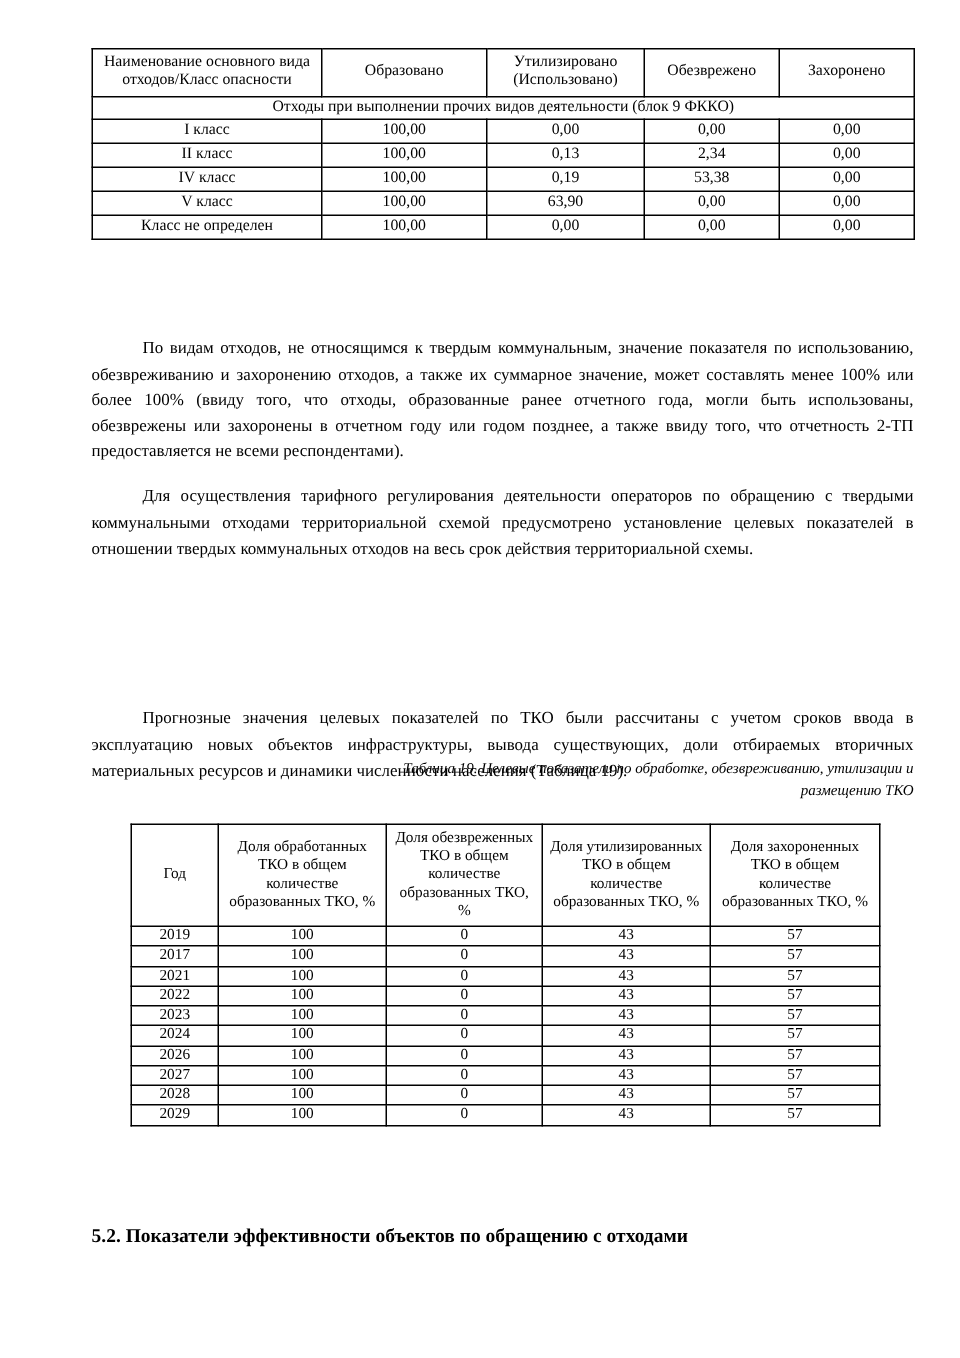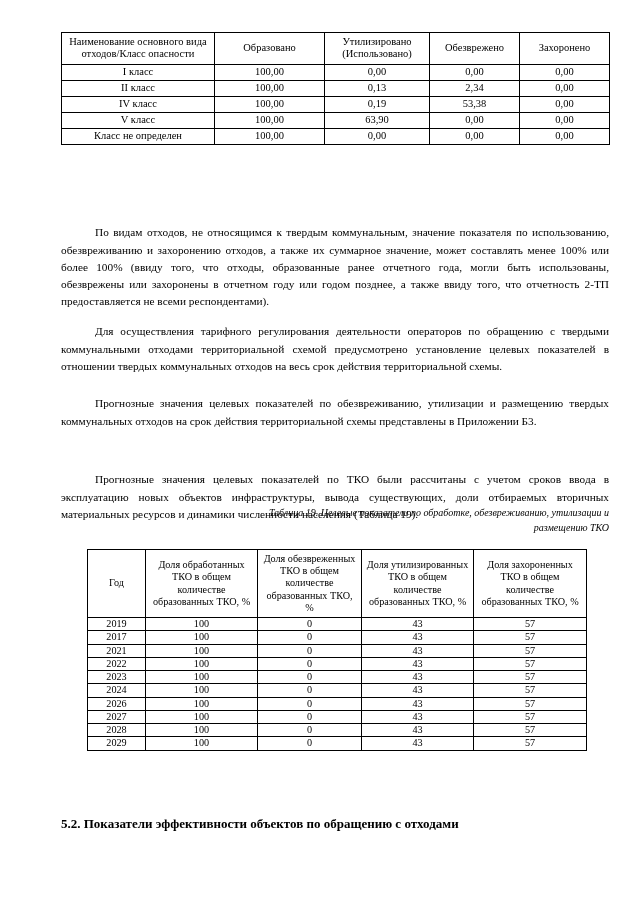--- a/index.html
+++ b/index.html
@@ -148,20 +148,23 @@
       <thead>
         <tr>
           <td>Наименование основного вида отходов/Класс опасности</td>
           <td>Образовано</td>
           <td>Утилизировано (Использовано)</td>
           <td>Обезврежено</td>
           <td>Захоронено</td>
         </tr>
       </thead>
       <tbody>
+        <tr class="band-row">
+          <td colspan="5">Отходы при выполнении прочих видов деятельности (блок 9 ФККО)</td>
+        </tr>
         <tr class="data-row">
           <td>I класс</td>
           <td>100,00</td>
           <td>0,00</td>
           <td>0,00</td>
           <td>0,00</td>
         </tr>
         <tr class="data-row">
           <td>II класс</td>
           <td>100,00</td>
@@ -191,21 +194,20 @@
           <td>0,00</td>
         </tr>
       </tbody>
     </table>
   </div>
 
   <p class="body-text last-line-left" style="top:213px;">По видам отходов, не относящимся к твердым коммунальным, значение показателя по использованию, обезвреживанию и захоронению отходов, а также их суммарное значение, может составлять менее 100% или более 100% (ввиду того, что отходы, образованные ранее отчетного года, могли быть использованы, обезврежены или захоронены в отчетном году или годом позднее, а также ввиду того, что отчетность 2-ТП предоставляется не всеми респондентами).</p>
 
   <p class="body-text last-line-left" style="top:312px;">Для осуществления тарифного регулирования деятельности операторов по обращению с твердыми коммунальными отходами территориальной схемой предусмотрено установление целевых показателей в отношении твердых коммунальных отходов на весь срок действия территориальной схемы.</p>
 
-  <p class="body-text last-line-left" style="top:384px;">Прогнозные значения целевых показателей по обезвреживанию, утилизации и размещению твердых коммунальных отходов на срок действия территориальной схемы представлены в Приложении Б3.</p>
 
   <p class="body-text last-line-left" style="top:460px;">Прогнозные значения целевых показателей по ТКО были рассчитаны с учетом сроков ввода в эксплуатацию новых объектов инфраструктуры, вывода существующих, доли отбираемых вторичных материальных ресурсов и динамики численности населения (Таблица 19).</p>
 
   <div class="caption" style="top:505px;">
     <div>Таблица 19. Целевые показатели по обработке, обезвреживанию, утилизации и</div>
     <div>размещению ТКО</div>
   </div>
 
   <div class="tbl2-wrap">
     <table class="doc-table tbl2">

